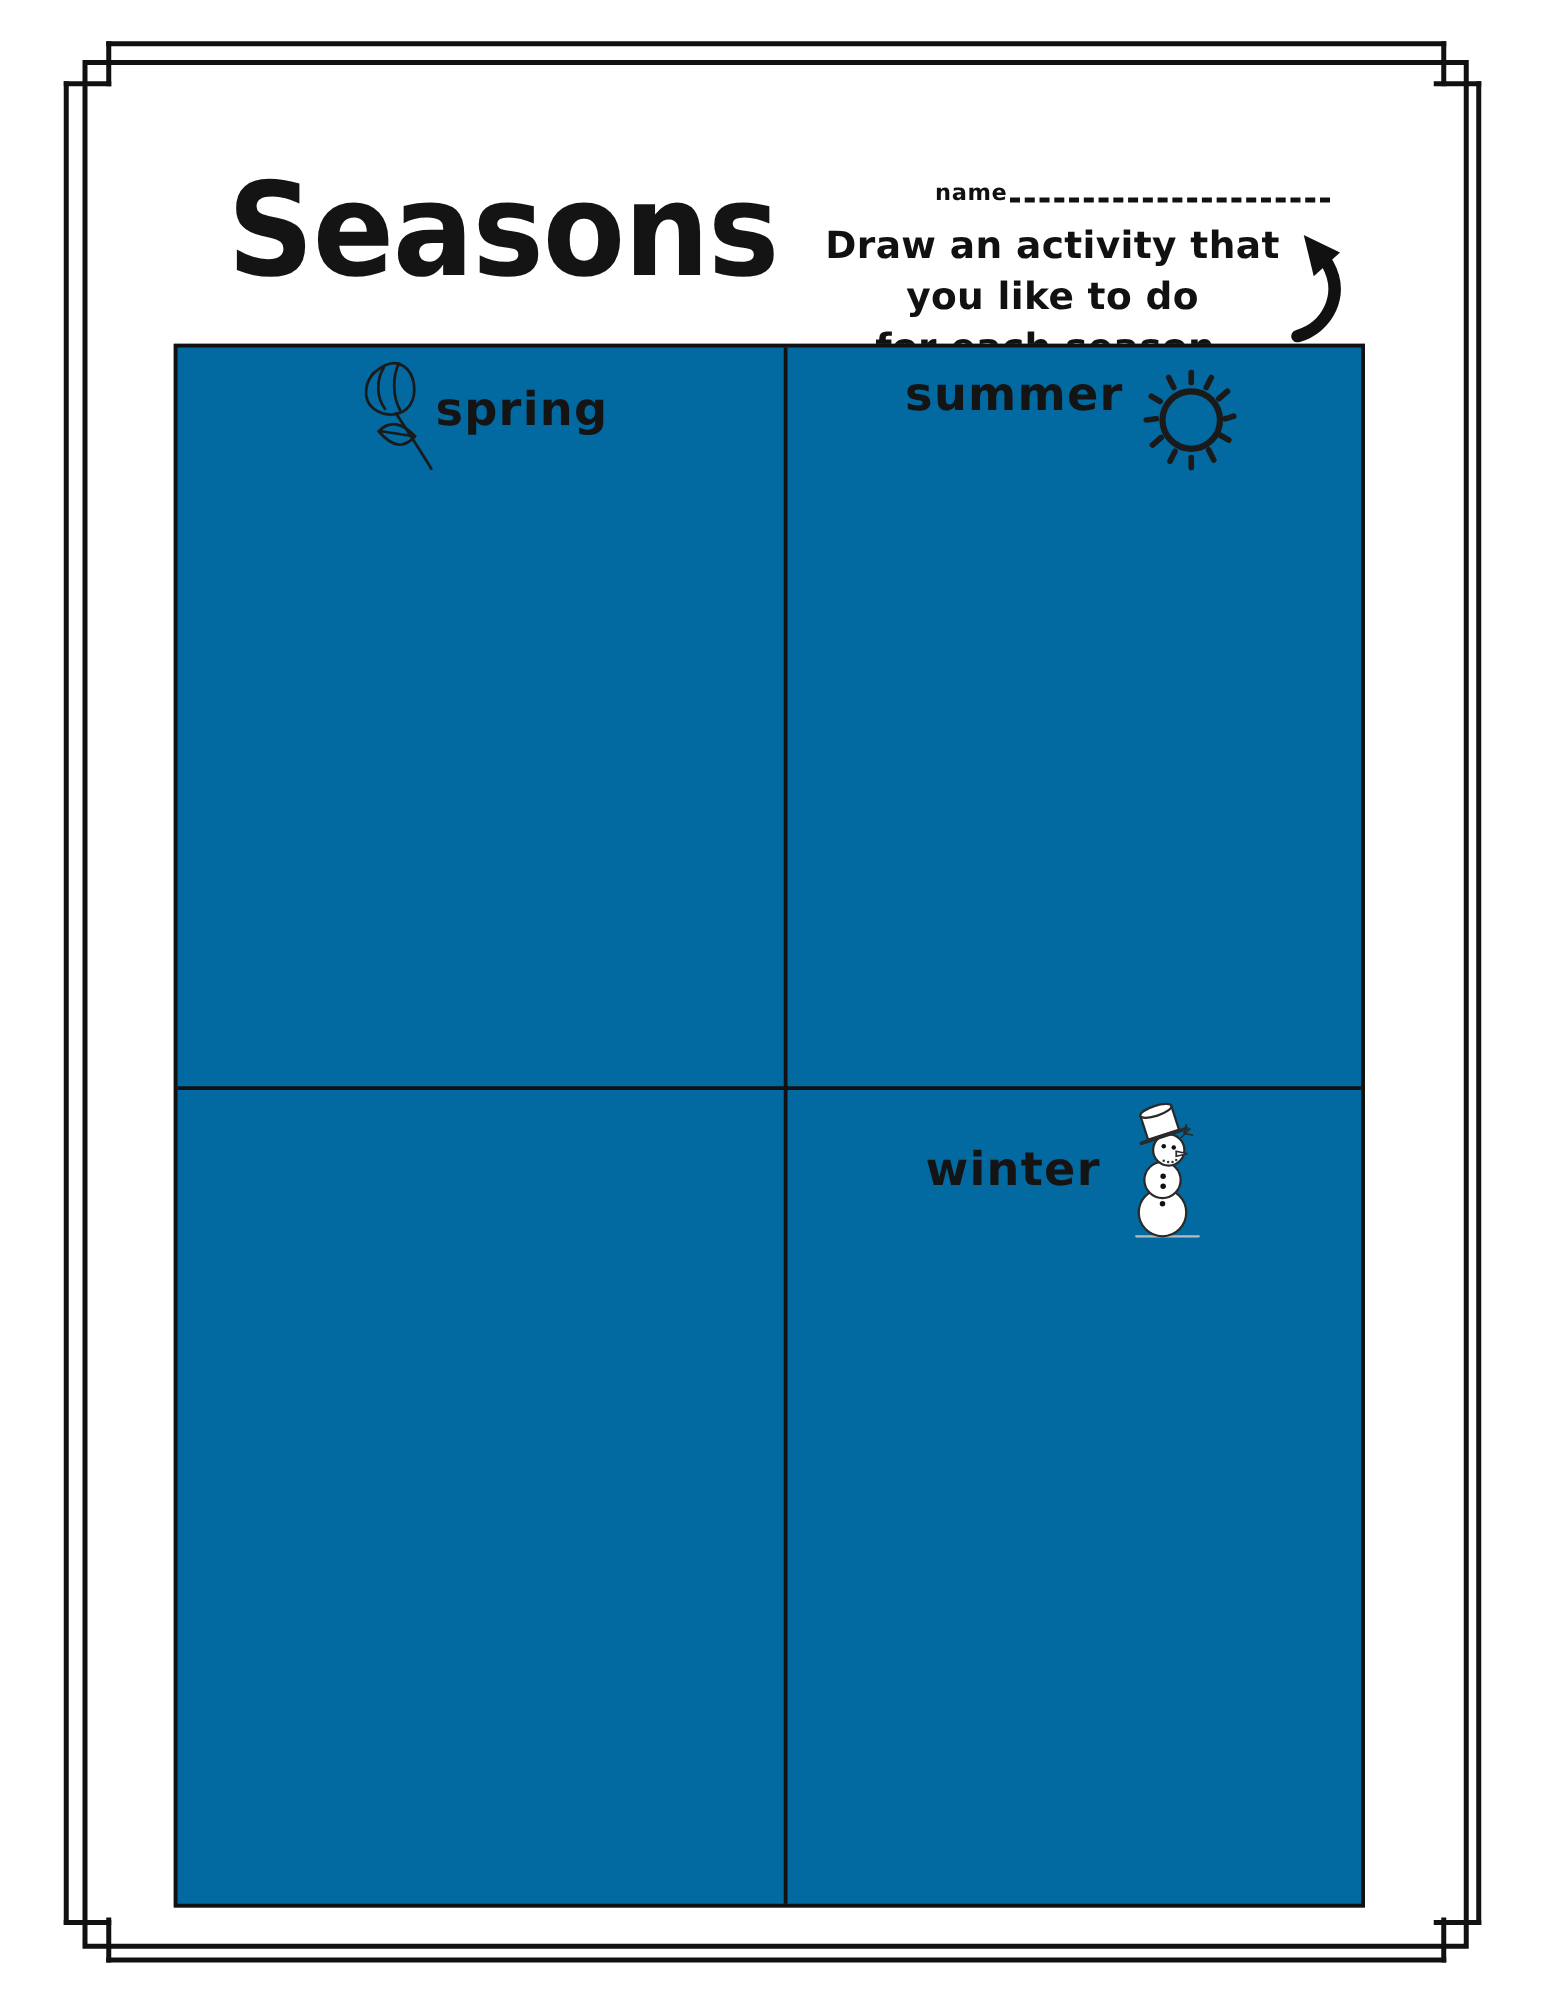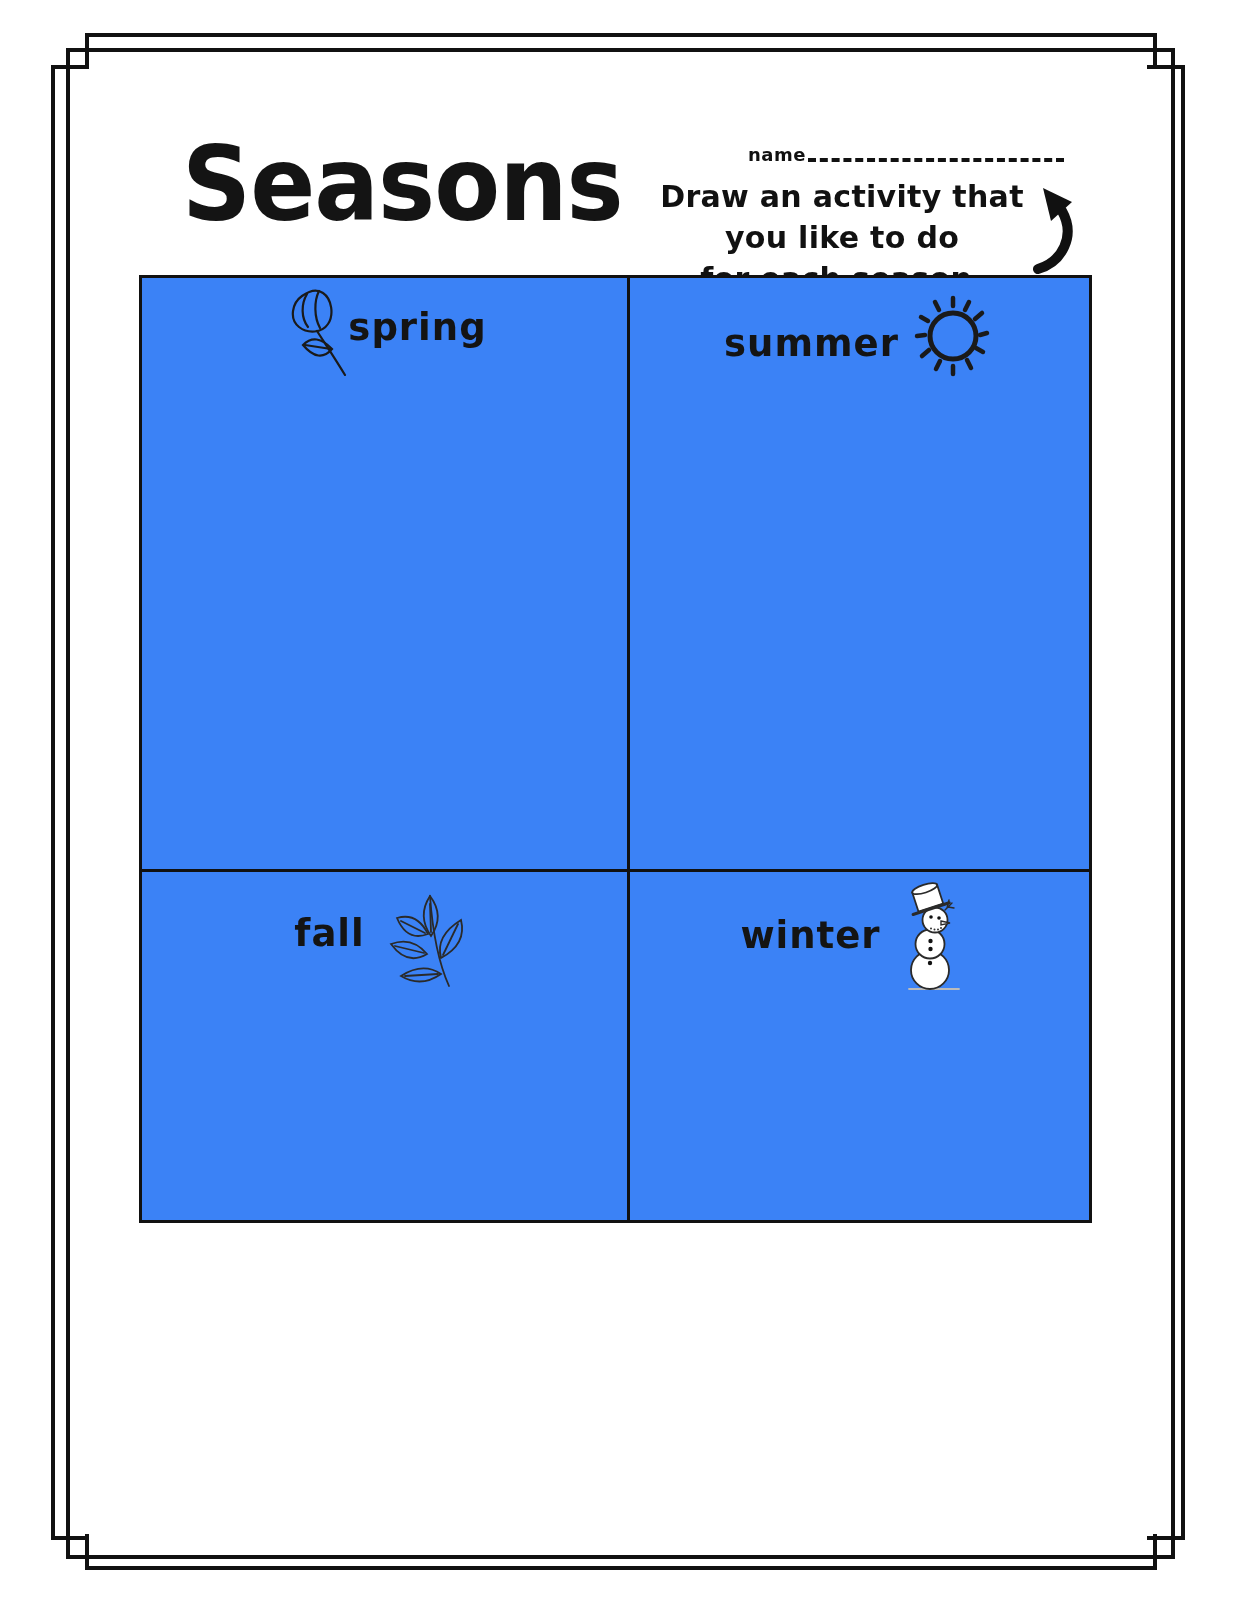--- a/index.html
+++ b/index.html
@@ -23,34 +23,34 @@
   .name-label{font-size:18px;font-weight:bold;letter-spacing:0.5px;line-height:1;}
   .name-line{flex:1;height:1px;border-bottom:4px dashed #111;margin:0 0 2px 2px;}
   .instructions{
     position:absolute;left:642px;top:176px;width:400px;
     text-align:center;font-size:30px;font-weight:bold;line-height:41px;
     letter-spacing:0.3px;
   }
   .arrow-wrap{position:absolute;left:1022px;top:178px;width:62px;height:96px;}
   
   .grid{
-    position:absolute;left:139px;top:275px;width:953px;height:948px;
-    border:3px solid #111;box-sizing:border-box;background:#3b82f6;
+    position:absolute;left:139px;top:275px;width:953px;height:1251px;
+    border:3px solid #111;box-sizing:border-box;background:#0369a1;
   }
   .grid .v-divider{position:absolute;left:485px;top:0;width:3px;height:100%;background:#111;}
   .grid .h-divider{position:absolute;left:0;top:591px;width:100%;height:3px;background:#111;}
   .cell{position:absolute;box-sizing:border-box;display:flex;flex-direction:column;}
   .cell-spring{left:0;top:0;width:485px;height:591px;}
   .cell-summer{left:488px;top:0;width:459px;height:591px;}
   .cell-fall{left:0;top:594px;width:485px;height:587px;}
   .cell-winter{left:488px;top:594px;width:459px;height:587px;}
   .cell-header{display:flex;justify-content:center;align-items:flex-start;padding-top:8px;}
   .season-label{font-size:37px;font-weight:bold;letter-spacing:1px;color:#141414;}
   .cell-spring .season-label{margin-top:20px;}
-  .cell-summer .season-label{margin-top:36px;margin-right:10px;}
+  .cell-summer .season-label{margin-top:8px;margin-right:10px;}
   .cell-fall .season-label{margin-top:32px;margin-right:14px;}
   .cell-winter .season-label{margin-top:34px;margin-right:4px;}
   .drawing-area{flex:1;}
   svg{display:block;}
   .icon{flex:0 0 auto;}
 </style>
 </head>
 <body>
 
 <div>
@@ -134,40 +134,20 @@
             <line x1="12" y1="31" x2="19" y2="35"></line>
             <line x1="26" y1="16" x2="30" y2="24"></line>
           </g>
         </svg>
       </span>
     </div>
     <div class="drawing-area"></div>
   </div>
 
   <div class="cell cell-fall">
-    <div class="cell-header">
-      <span class="season-label">fall</span>
-      <span class="icon">
-        <svg width="96" height="108" viewBox="0 0 96 108">
-          <g fill="none" stroke="#2a2a2a" stroke-width="1.8" stroke-linecap="round">
-            <path d="M70,106 C61,86 54,58 51,16"></path>
-            <path d="M51,16 Q38,36 52,56 Q66,36 51,16 Z"></path>
-            <path d="M51,24 L52,52"></path>
-            <path d="M18,38 Q38,32 49,54 Q28,62 18,38 Z"></path>
-            <path d="M22,41 L46,53"></path>
-            <path d="M12,64 Q33,56 48,74 Q28,86 12,64 Z"></path>
-            <path d="M16,66 L45,73"></path>
-            <path d="M82,40 Q88,64 62,78 Q56,56 82,40 Z"></path>
-            <path d="M79,44 L64,75"></path>
-            <path d="M22,96 Q44,82 62,94 Q42,108 22,96 Z"></path>
-            <path d="M26,96 L59,94"></path>
-          </g>
-        </svg>
-      </span>
-    </div>
     <div class="drawing-area"></div>
   </div>
 
   <div class="cell cell-winter">
     <div class="cell-header">
       <span class="icon">
         <svg width="94" height="114" viewBox="0 0 94 114">
           <g stroke="#2a2a2a" stroke-width="1.8" fill="#ffffff" stroke-linecap="round">
             <path d="M24,109 L74,109" stroke="#bbb"></path>
             <circle cx="45" cy="90" r="19"></circle>

